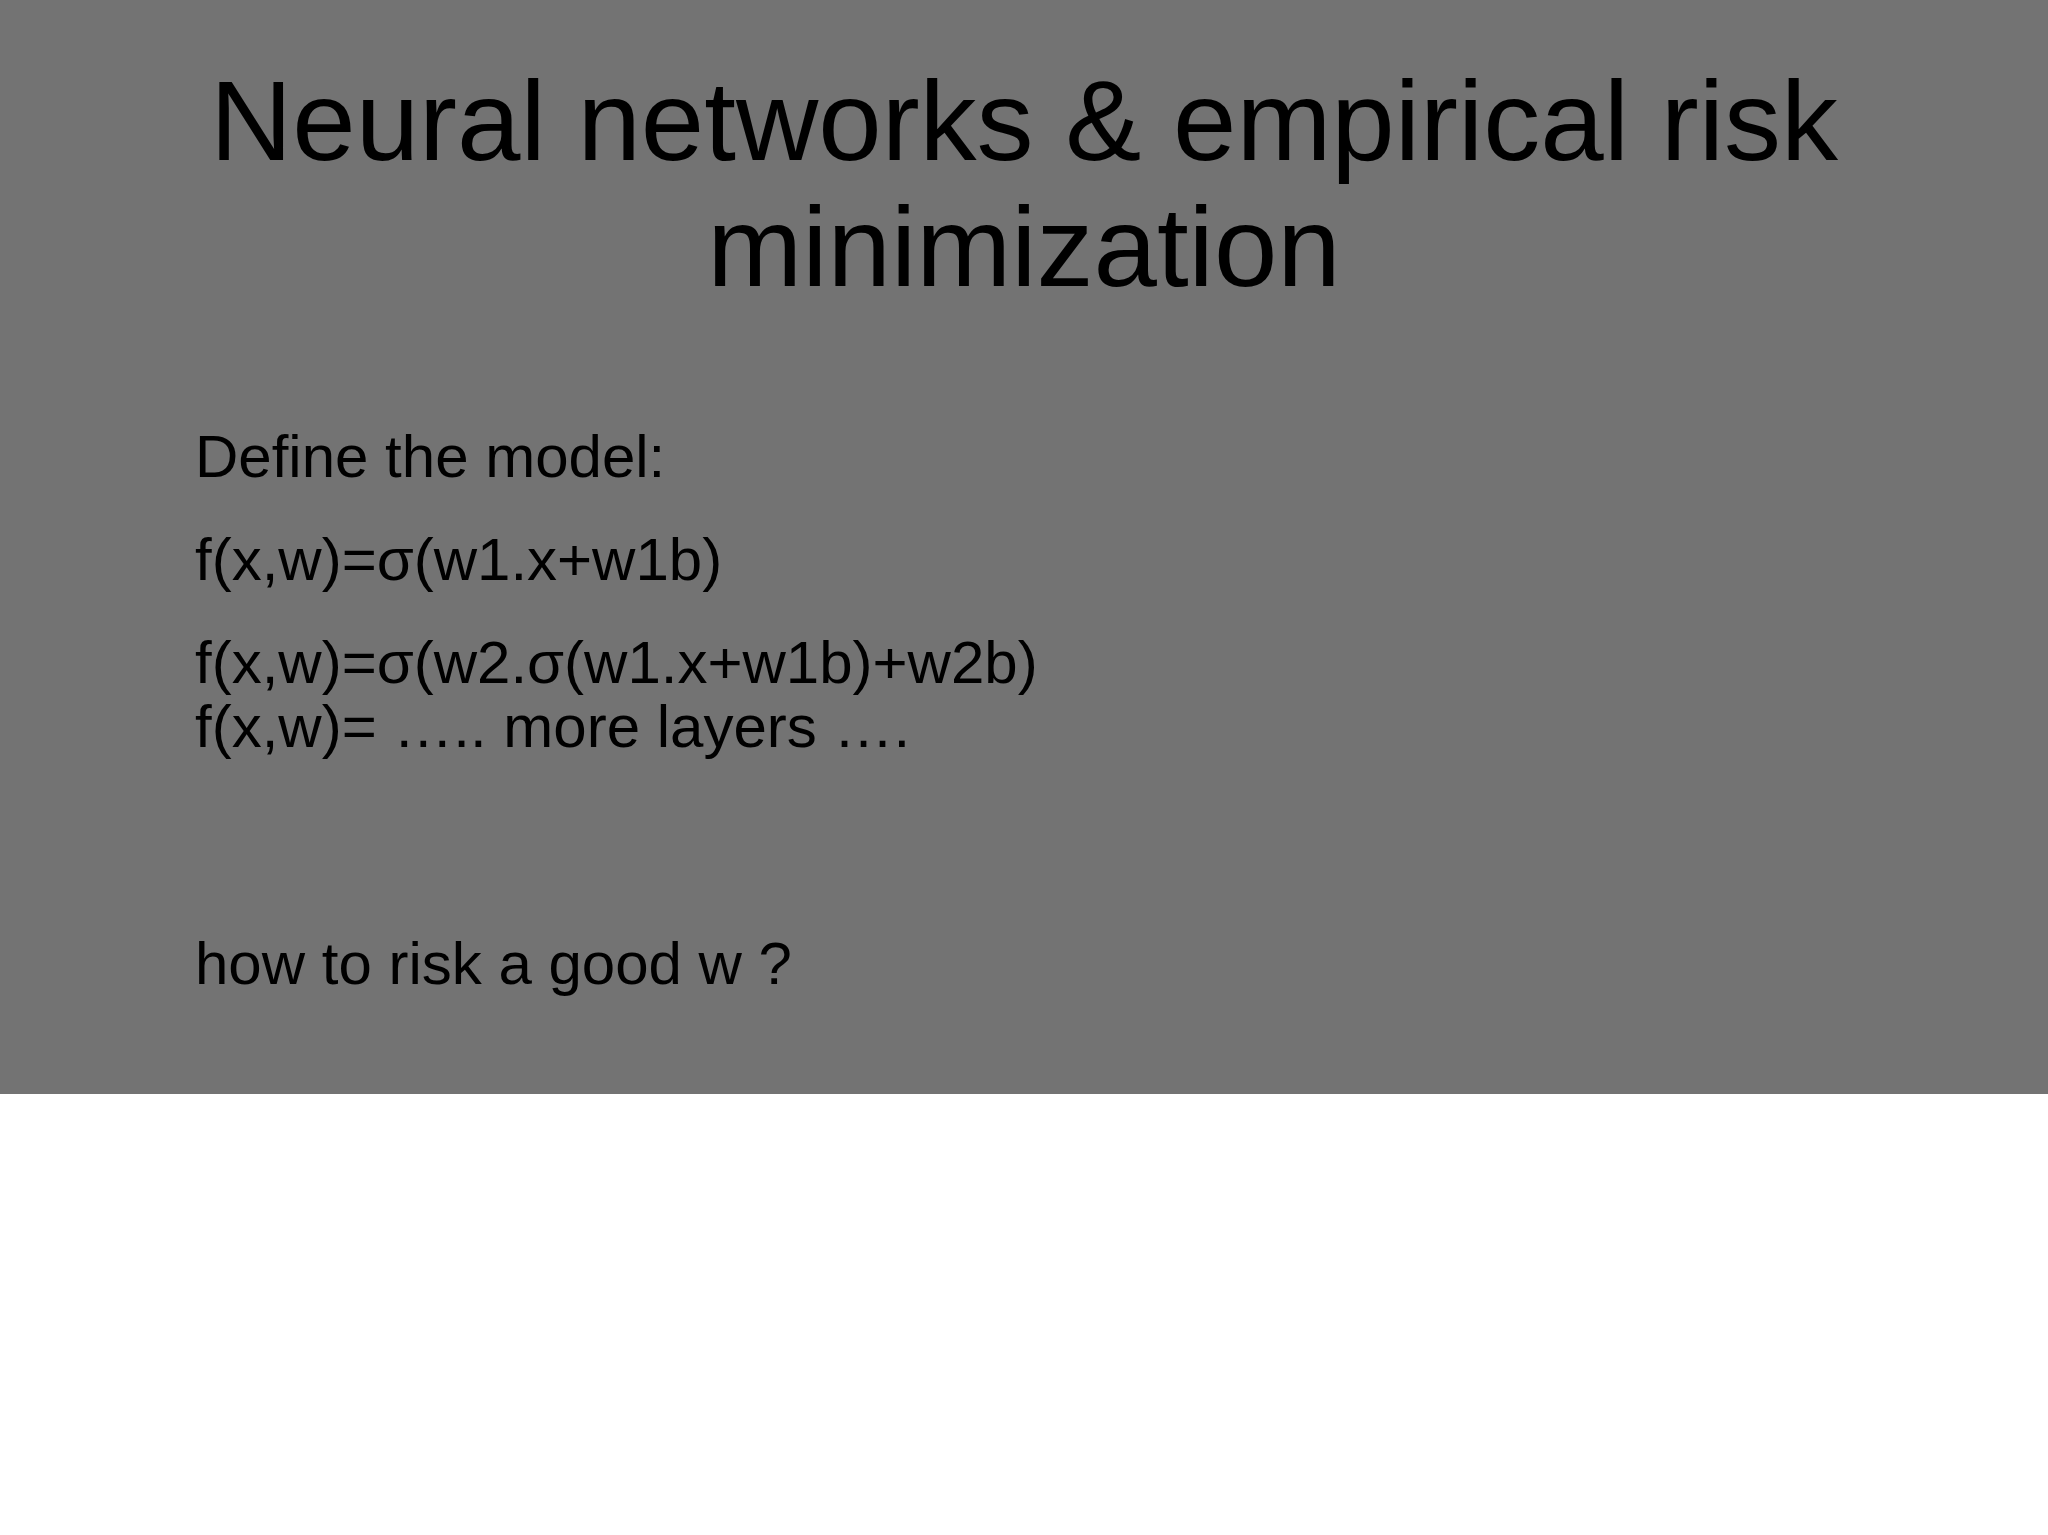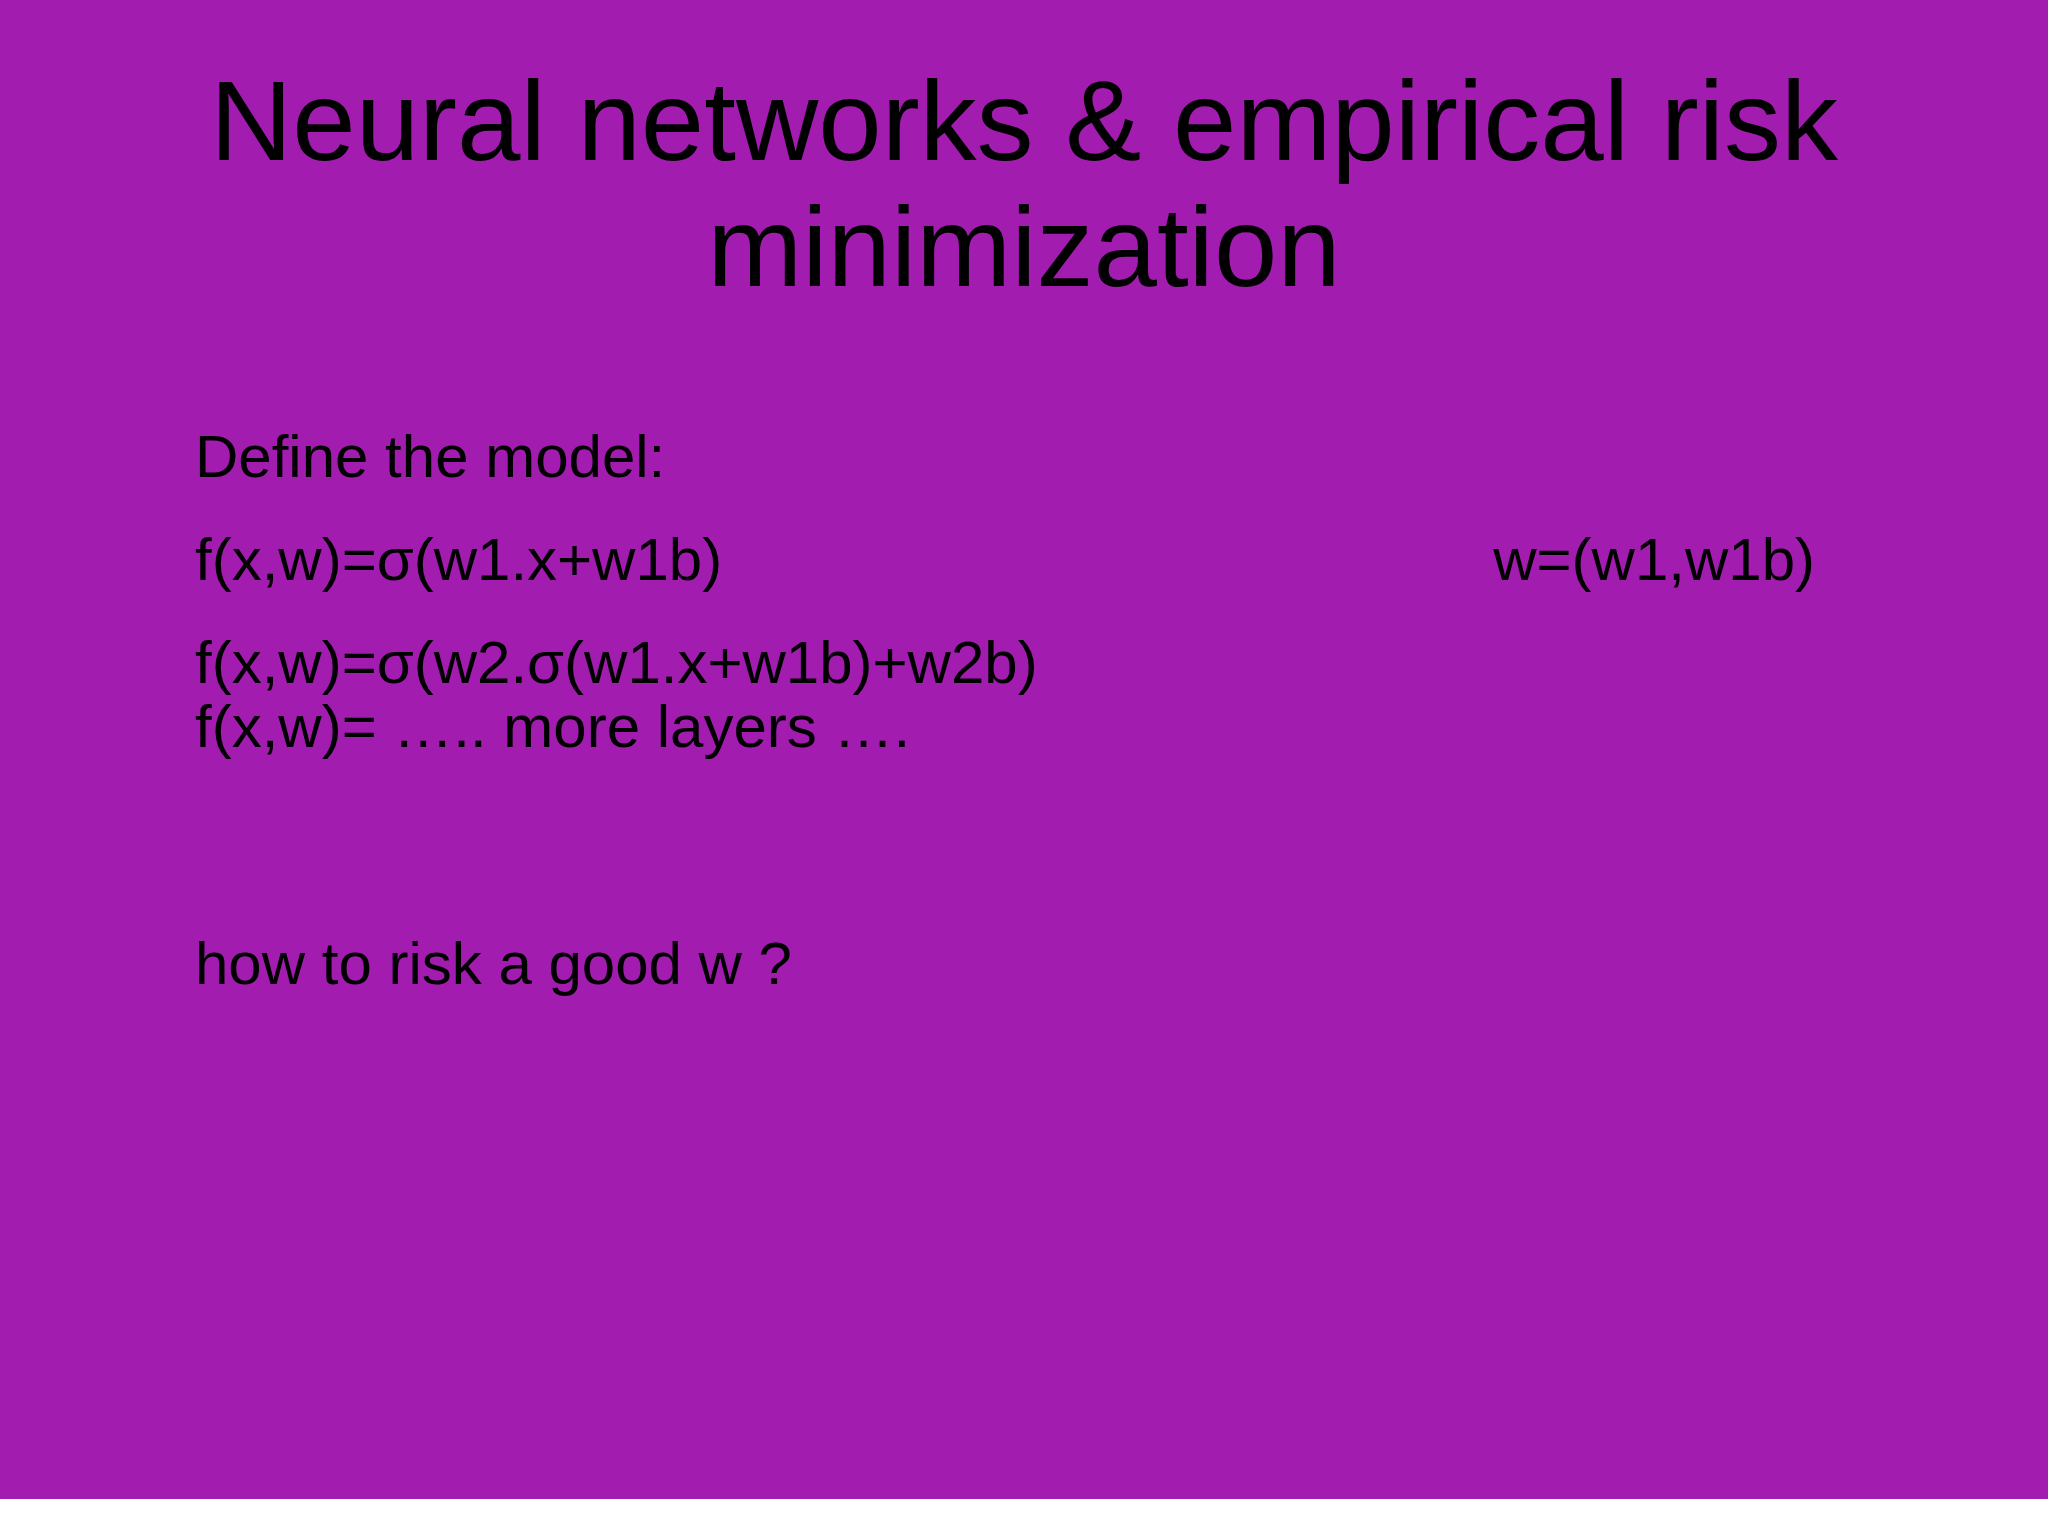--- a/index.html
+++ b/index.html
@@ -3,22 +3,22 @@
 <meta charset="utf-8">
 <style>
   html, body {
     margin: 0;
     padding: 0;
     background: #ffffff;
   }
   .slide {
     position: relative;
     width: 2048px;
-    height: 1499px;
-    background: #a21caf;
+    height: 1094px;
+    background: #737373;
     color: #000000;
     font-family: "Liberation Sans", "DejaVu Sans", sans-serif;
     overflow: hidden;
   }
   .title {
     position: absolute;
     top: 58px;
     left: 0;
     right: 0;
     margin: 0 auto;
@@ -65,21 +65,20 @@
 <div class="slide">
 
   <h1 class="title">Neural networks &amp; empirical risk minimization</h1>
 
   <div class="body">
 
     <p>Define the model:</p>
 
     <div class="formula-row">
       <span>f(x,w)=σ(w1.x+w1b)</span>
-      <span>w=(w1,w1b)</span>
     </div>
 
     <p class="formula-two">f(x,w)=σ(w2.σ(w1.x+w1b)+w2b)</p>
 
 
     <p>f(x,w)= ….. more layers ….</p>
 
     <p class="question">how to risk a good w ?</p>
 
   </div>

